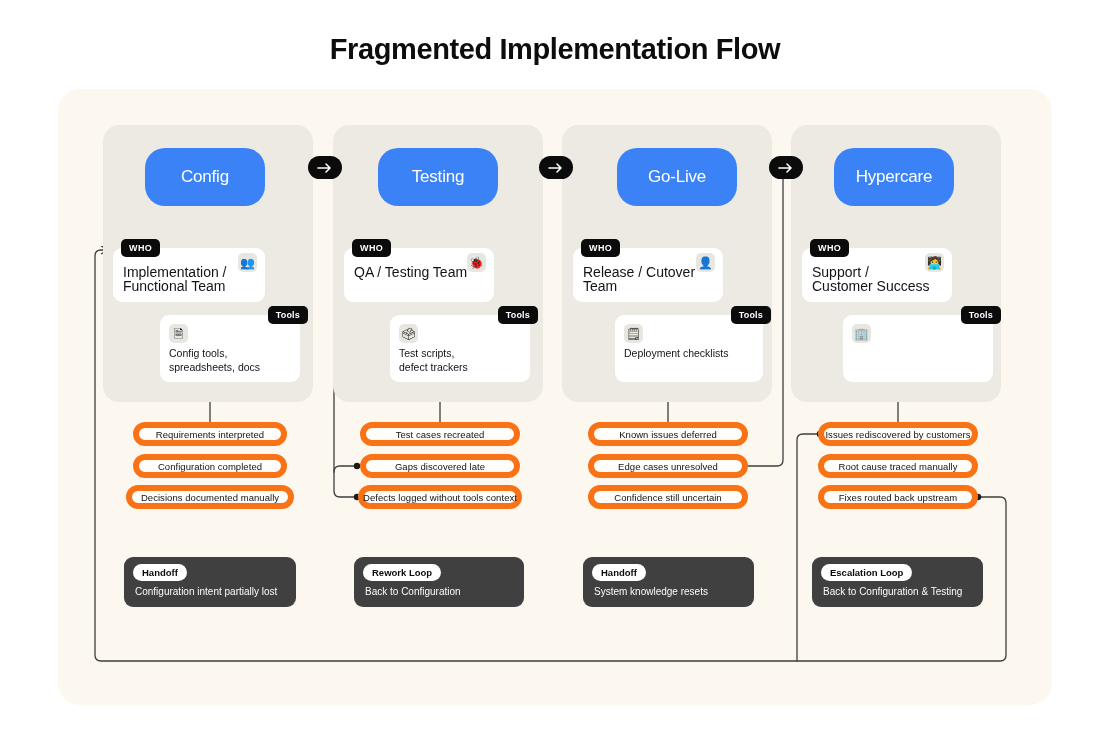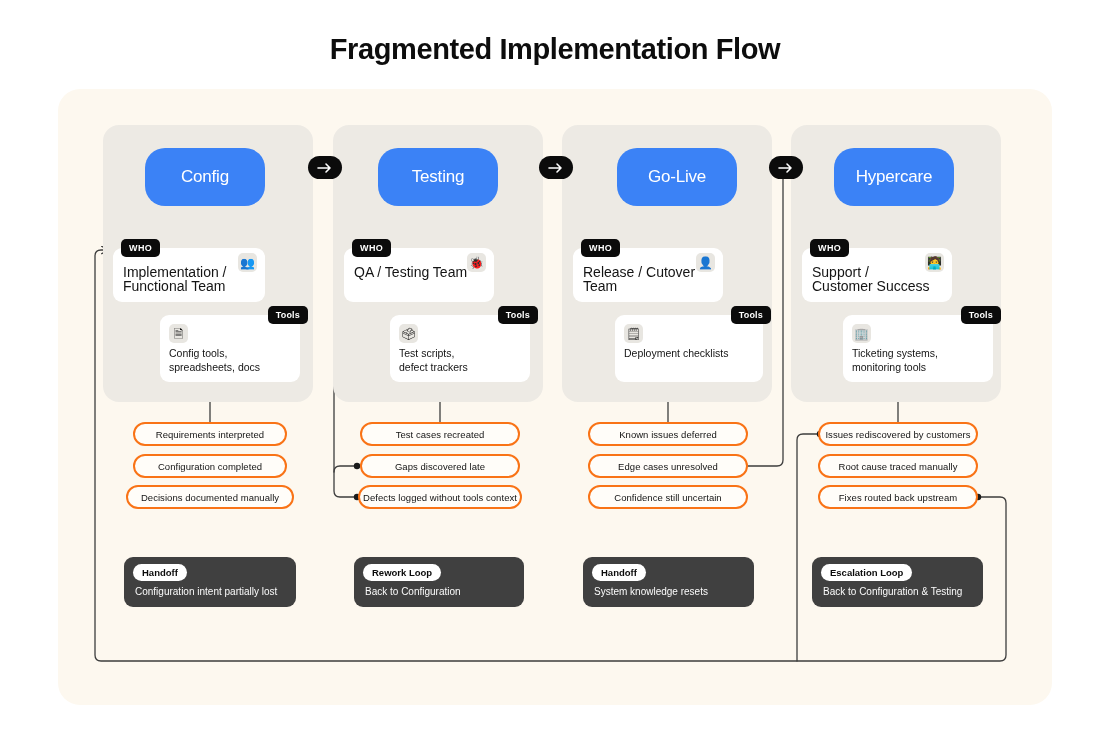--- a/index.html
+++ b/index.html
@@ -92,21 +92,21 @@
   .toolcard.c3{left:843px;width:150px;}
   .toolcard .iconbox{left:9px;top:9px;}
   .toolcard .body{
     position:absolute;left:9px;top:32px;right:8px;
     font-size:10.5px;line-height:13.5px;font-weight:500;color:#141414;
   }
 
   
   .pill{
     position:absolute;height:24px;border-radius:12px;background:#fffdf9;
-    border:2px solid #f97316;
+    border:6px solid #f97316;
     display:flex;align-items:center;justify-content:center;
     font-size:9.5px;font-weight:400;color:#131313;letter-spacing:0.05px;
     box-sizing:border-box;padding:0 10px;white-space:nowrap;
   }
 
   
   .outcome{
     position:absolute;top:557px;height:50px;background:#404040;border-radius:9px;
   }
   .outcome.o0{left:124px;width:172px;}
@@ -233,21 +233,20 @@
     <div class="body">Test scripts,<br>defect trackers</div>
   </div>
   <div class="toolcard c2">
     <div class="tag tools">Tools</div>
     <div class="iconbox">🗒</div>
     <div class="body">Deployment checklists</div>
   </div>
   <div class="toolcard c3">
     <div class="tag tools">Tools</div>
     <div class="iconbox">🏢</div>
-    <div class="body">Ticketing systems,<br>monitoring tools</div>
   </div>
 
   <div class="pill" style="left:133px;top:422px;width:154px;">Requirements interpreted</div>
   <div class="pill" style="left:133px;top:454px;width:154px;">Configuration completed</div>
   <div class="pill" style="left:126px;top:485px;width:168px;">Decisions documented manually</div>
 
   <div class="pill" style="left:360px;top:422px;width:160px;">Test cases recreated</div>
   <div class="pill" style="left:360px;top:454px;width:160px;">Gaps discovered late</div>
   <div class="pill" style="left:358px;top:485px;width:164px;">Defects logged without tools context</div>
 

